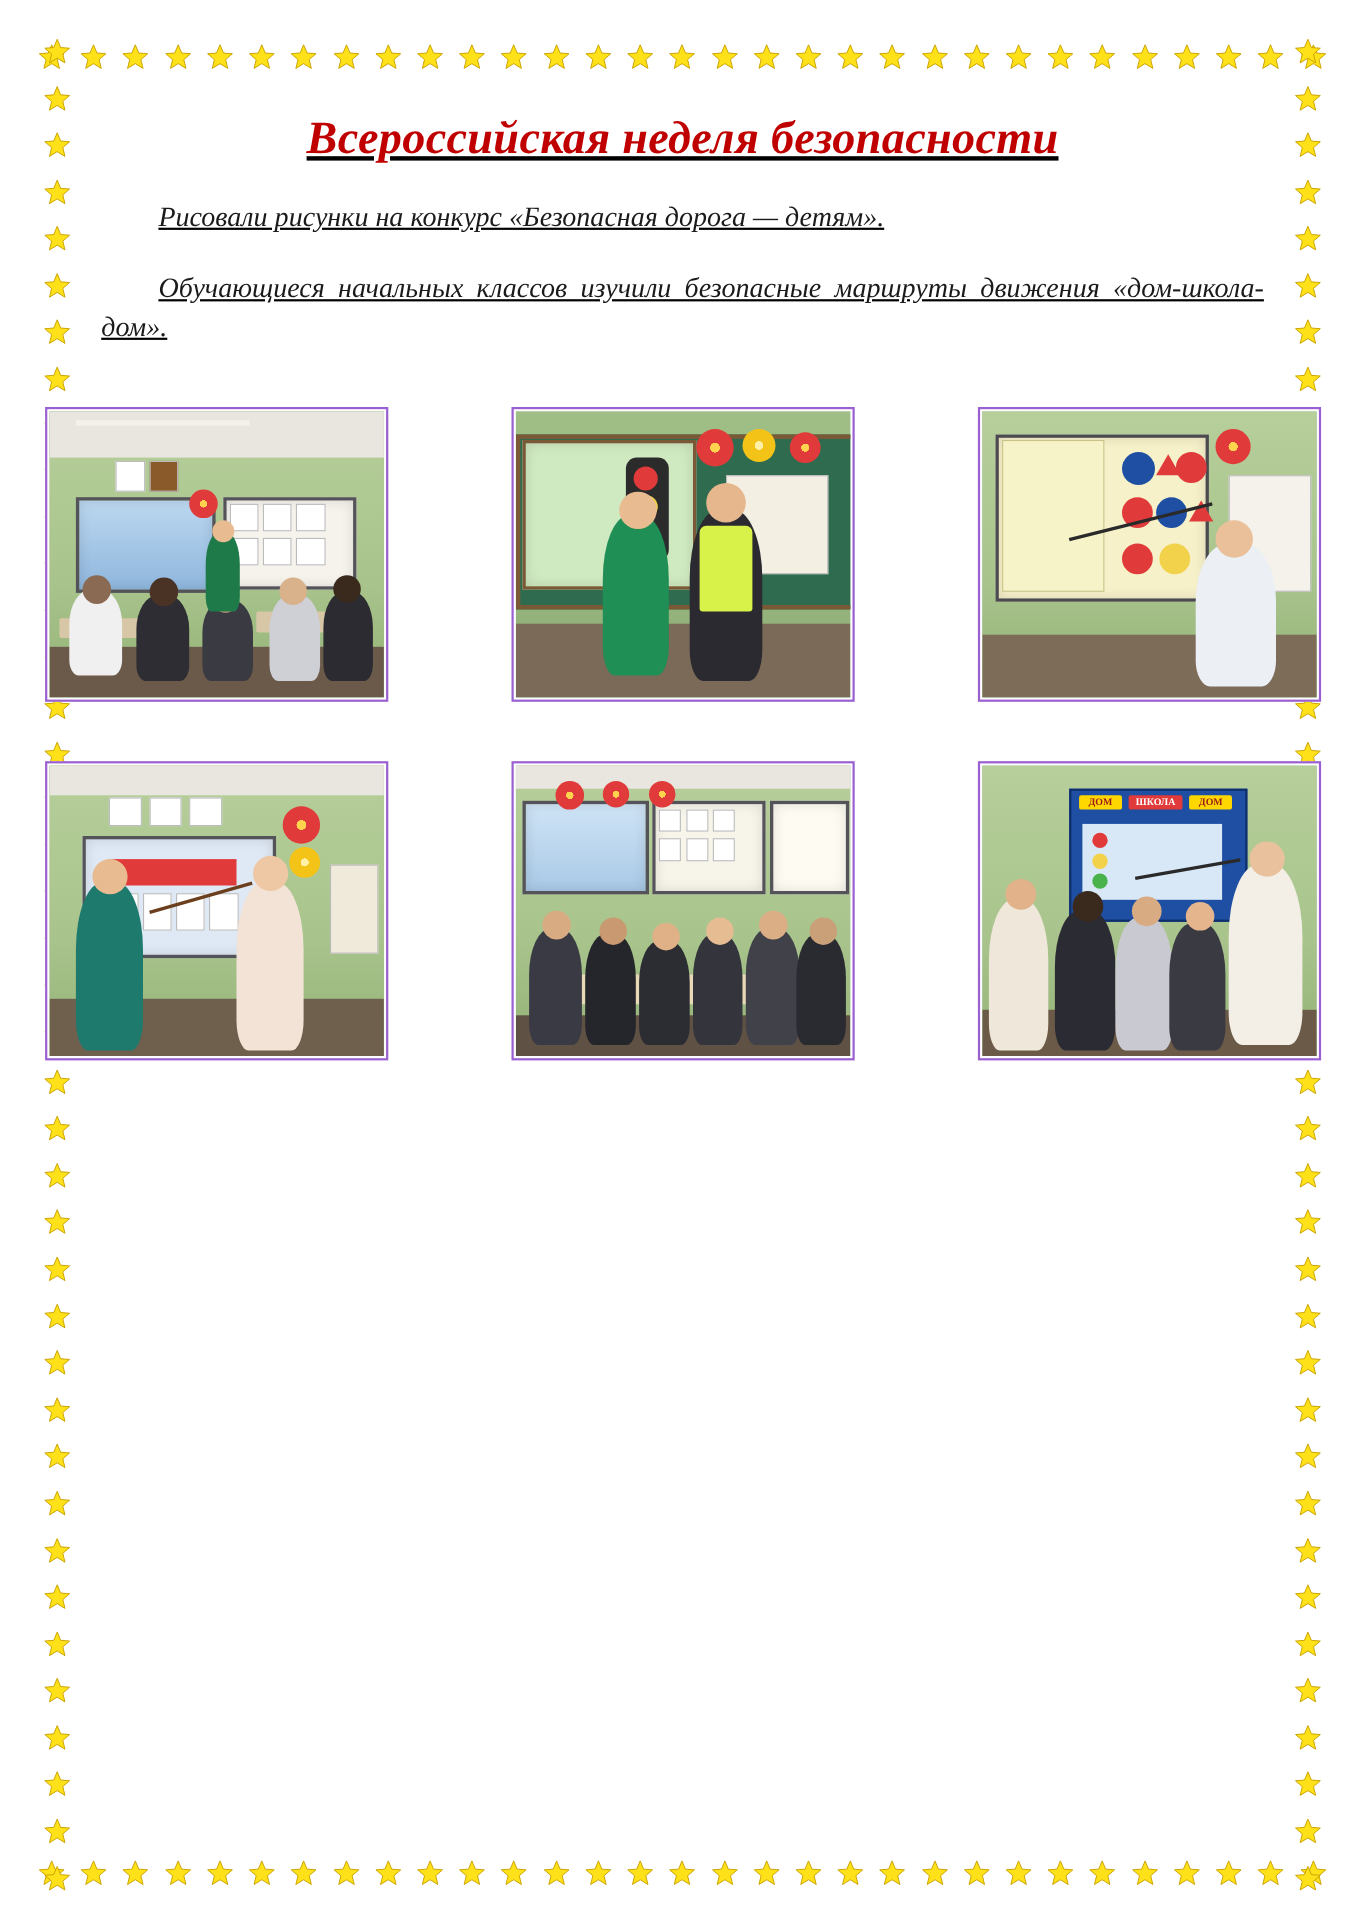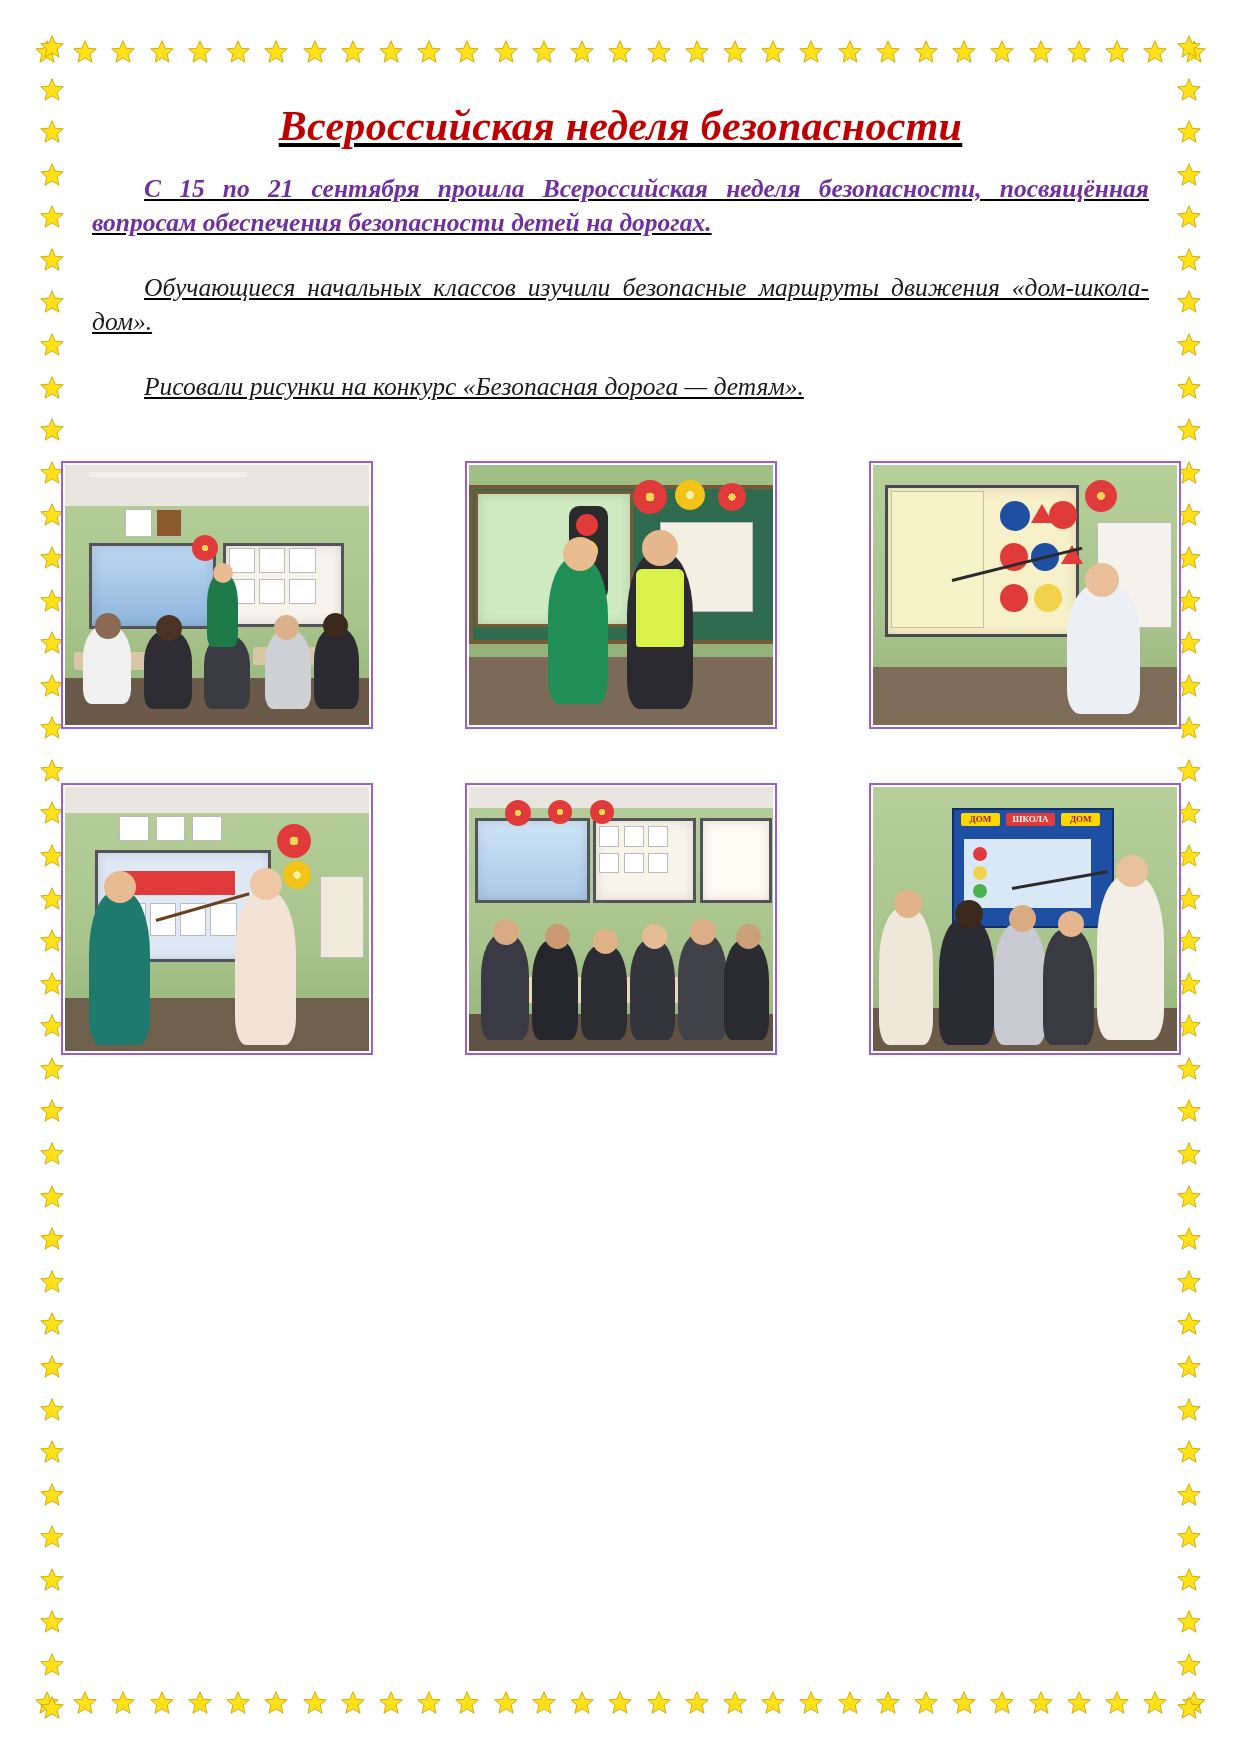--- a/index.html
+++ b/index.html
@@ -100,21 +100,21 @@
   
   .gallery {
     margin: 40px 0 0 0;
     display: flex;
     flex-direction: column;
     gap: 22px;
     align-items: center;
   }
   .photo-row {
     display: flex;
-    gap: 12px;
+    gap: 32px;
     justify-content: center;
   }
   .photo {
     border: 2px solid #9a5fd0;
     padding: 2px;
     background: #fff;
     box-sizing: border-box;
     overflow: hidden;
     position: relative;
   }
@@ -887,24 +887,23 @@
         <svg viewBox="0 0 24 24" aria-hidden="true">
           <path d="M12 1.6 14.9 8.5 22.4 9.1 16.7 14 18.5 21.4 12 17.4 5.5 21.4 7.3 14 1.6 9.1 9.1 8.5Z" fill="currentColor" stroke="#c9a200" stroke-width="0.8" stroke-linejoin="round"></path>
         </svg>
       </span>
     </div>
 
   <div class="content">
 
     <h1 class="title">Всероссийская неделя безопасности</h1>
 
-    <p class="lead">С 15 по 21 сентября прошла Всероссийская неделя безопасности, посвящённая вопросам обеспечения безопасности детей на дорогах.</p>
-
+
+    <p class="para">Рисовали рисунки на конкурс «Безопасная дорога — детям».</p>
     <p class="para">Обучающиеся начальных классов изучили безопасные маршруты движения «дом-школа-дом».</p>
-    <p class="para">Рисовали рисунки на конкурс «Безопасная дорога — детям».</p>
 
     <div class="gallery">
 
       <div class="photo-row r1">
 
         <figure class="photo">
           <div class="inner">
             <div class="wall green"></div>
             <div class="ceiling"></div>
             <div class="light-strip" style="left:8%;top:3%;width:52%;height:5px;"></div>

